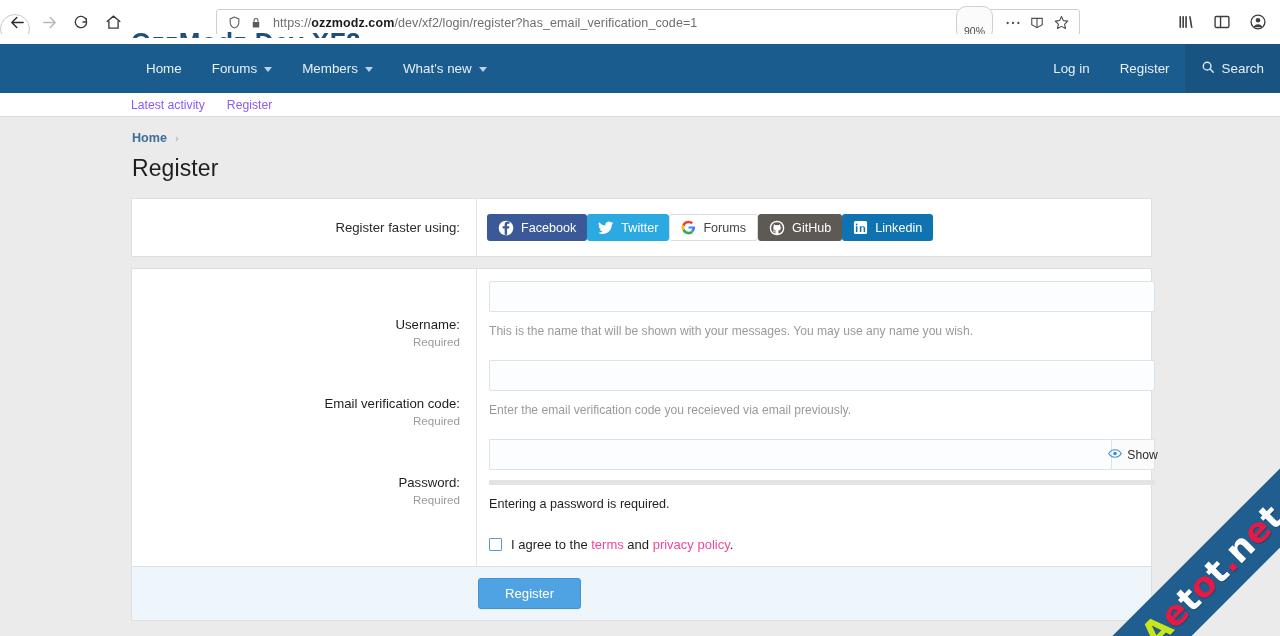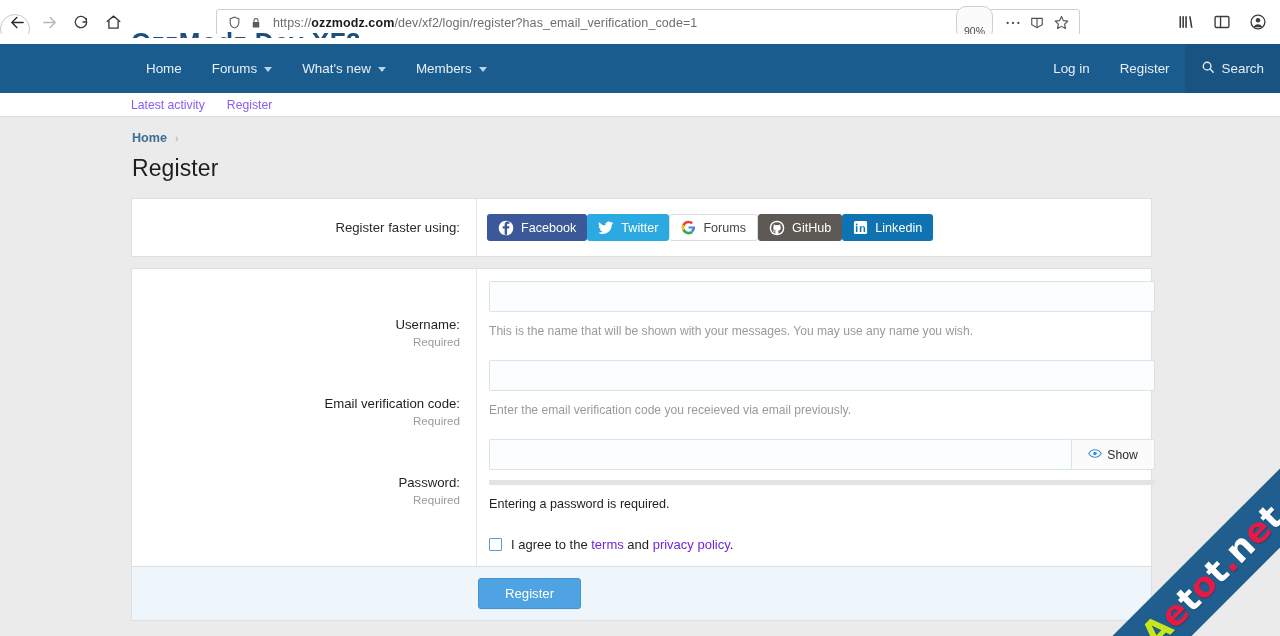--- a/index.html
+++ b/index.html
@@ -141,35 +141,35 @@
   .finput {
     width: 666px; height: 31px; border: 1px solid #d9e3ea; background: #fbfdfe;
     border-radius: 2px; display: block;
   }
   .fhint { font-size: 12.1px; color: #9a9a9a; padding-top: 12px; }
 
   
   .pw-wrap { display: flex; width: 666px; align-items: stretch; }
   .pw-input { flex: 1; height: 31px; border: 1px solid #d9e3ea; border-right: none; background: #fbfdfe; border-radius: 2px 0 0 2px; }
   .pw-show {
-    width: 84px; height: 31px; border: 1px solid #d9e3ea; border-radius: 0 2px 2px 0;
+    width: 44px; height: 31px; border: 1px solid #d9e3ea; border-radius: 0 2px 2px 0;
     background: #fbfbfb; display: flex; align-items: center; justify-content: center; gap: 5px;
     font-size: 12.2px; color: #2a2a2a;
   }
   .pw-meter { width: 666px; height: 5px; background: #e3e3e3; margin-top: 10px; border-radius: 1px; }
   .pw-error { font-size: 12.6px; color: #1f1f1f; padding-top: 12px; }
 
   
   .cbrow { display: flex; align-items: center; gap: 9px; padding: 14px 0 14px 12px; }
   .cbox {
     width: 13px; height: 13px; border: 1px solid #5b9bd5; background: #ffffff; border-radius: 1px;
     flex: 0 0 13px;
   }
   .cbtext { font-size: 13px; color: #1f1f1f; }
-  .cbtext a { color: #6d28d9; text-decoration: none; }
+  .cbtext a { color: #ec4899; text-decoration: none; }
 
   .submit-bar {
     background: #eff6fb; border-top: 1px solid #dfdfdf; padding: 11px 0 11px 345px;
   }
   .btn-register {
     margin-left: 1px; background: #4fa3e3; border: 1px solid #4293d2; color: #ffffff;
     font-size: 13.2px; padding: 7px 0; width: 103px; border-radius: 3px; text-align: center;
     box-shadow: 0 1px 0 rgba(0,0,0,.04);
   }
 
@@ -291,25 +291,25 @@
 <div class="navbar">
   <div class="nav-left">
     <div class="nav-item">
       <span>Home</span>
     </div>
     <div class="nav-item">
       <span>Forums</span>
       <i class="caret"></i>
     </div>
     <div class="nav-item">
+      <span>Members</span>
+      <i class="caret"></i>
+    </div>
+    <div class="nav-item">
       <span>What's new</span>
-      <i class="caret"></i>
-    </div>
-    <div class="nav-item">
-      <span>Members</span>
       <i class="caret"></i>
     </div>
   </div>
   <div class="nav-right">
     <div class="nav-item">
       <span>Log in</span>
     </div>
     <div class="nav-item">
       <span>Register</span>
     </div>

